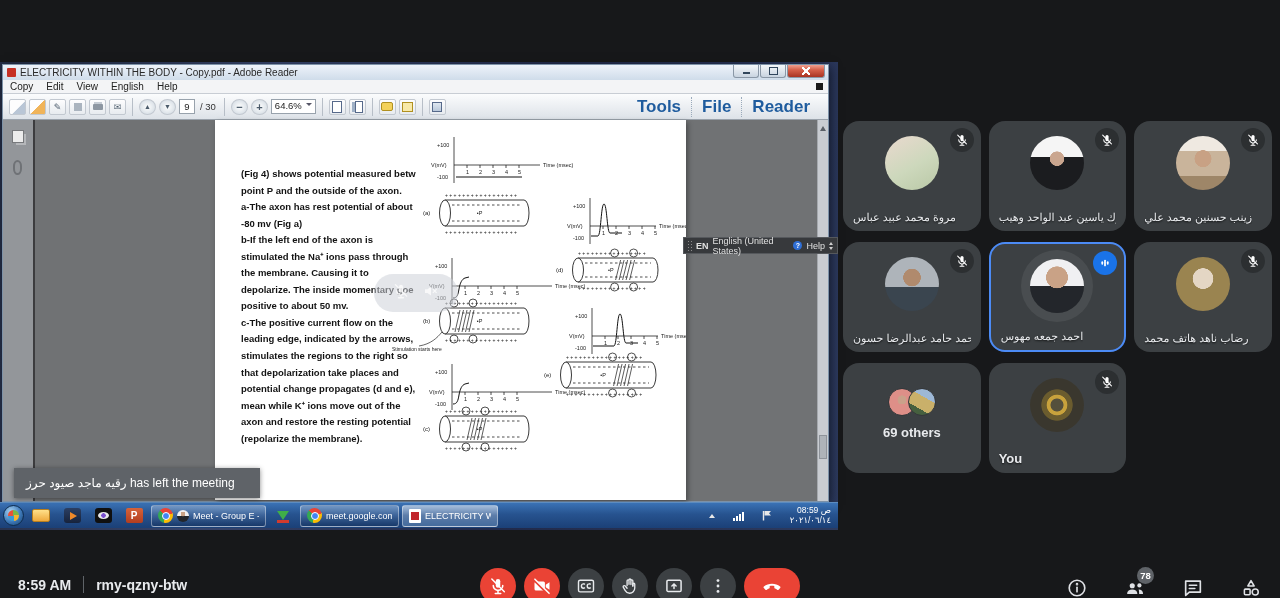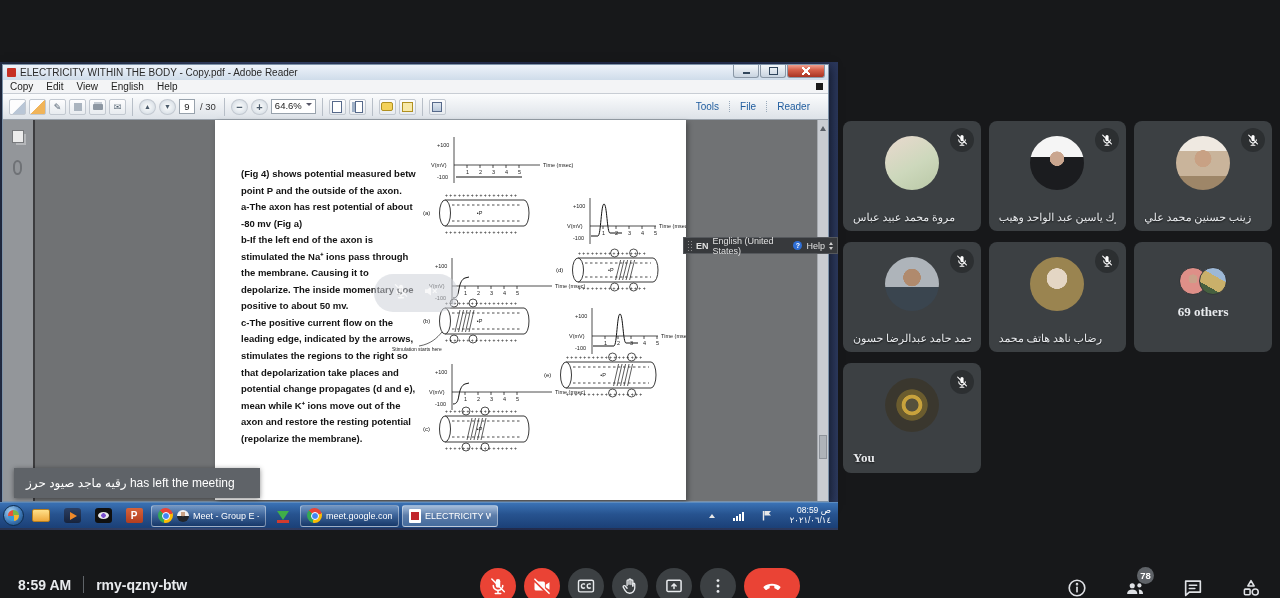--- a/index.html
+++ b/index.html
@@ -52,21 +52,21 @@
   .expand-icon::after { content:""; width:8px; height:8px; border:1px solid #56698a; background:linear-gradient(#dfe7f0,#b9c8da); }
   .tsep { width:1px; height:18px; background:#b7bec7; margin:0 3px; flex:none; }
   .pagebox { width:16px; height:15px; background:#fff; border:1px solid #98a2ac; font-size:9.5px; color:#222;
     display:flex; align-items:center; justify-content:center; }
   .pagetotal { font-size:9.5px; color:#333; margin:16px 2px; white-space:nowrap; }
   .zoombox { height:15px; background:#fff; border:1px solid #98a2ac; font-size:9.5px; color:#222;
     display:flex; align-items:flex-start; padding:0 3px; gap:4px; }
   .zoombox i { font-style:normal; }
   .zoombox .dd { width:0; height:0; border:3px solid transparent; border-top-color:#556; margin-top:3px; }
   .tb-right { position:absolute; right:8px; top:0; height:100%; display:flex; align-items:center; }
-  .tb-right span { padding:0 10px; font-size:10px; font-weight:normal; color:#1f5c9e; border-left:1px dotted #9aaabb; }
+  .tb-right span { padding:0 10px; font-size:17px; font-weight:bold; color:#1f5c9e; border-left:1px dotted #9aaabb; }
   .tb-right span:first-child { border-left:none; }
   .client { position:absolute; top:55px; bottom:0; left:0; right:0; display:flex; }
   .a-sidebar { width:32px; background:#93969a; border-right:2px solid #3c3c3e; position:relative; flex:none; }
   .s-pages { position:absolute; left:9px; top:10px; width:12px; height:13px; background:#ececec; border:1px solid #77797c; box-shadow:3px 3px 0 -1px #b5b7ba; }
   .s-clip { position:absolute; left:10px; top:40px; width:9px; height:15px; border:2px solid #6f7276; border-radius:5px/7px; }
   .doc-area { flex:1; background:#707274; position:relative; }
   .pdf-page { position:absolute; left:180px; top:0; width:471px; height:380px; background:#fff; box-shadow:2px 2px 5px rgba(0,0,0,.35); }
   .pdf-text { position:absolute; left:26px; top:46px; width:192px; font-size:9.5px; font-weight:bold; line-height:16.55px;
     color:#131313; white-space:pre-line; overflow:hidden; }
   #figures { position:absolute; inset:0; width:100%; height:100%; }
@@ -122,21 +122,21 @@
   .tray { margin-left:auto; display:flex; align-items:center; gap:18px; padding-right:4px; color:#fff; }
   .tray-chevron { width:0; height:0; border:3px solid transparent; border-bottom:4px solid #e8e8e8; margin-bottom:2px; }
   .tray-time { font-size:8.5px; line-height:9.5px; text-align:right; color:#fff; white-space:nowrap; }
 
   .toast { position:absolute; left:14px; top:468px; width:246px; height:30px; background:#5f6368; color:#fff; font-size:12px;
     display:flex; align-items:center; padding:0 12px; box-shadow:0 1px 5px rgba(0,0,0,.45); white-space:nowrap; }
 
   
   .grid { position:absolute; left:843px; top:121px; width:429px; height:352px; display:grid;
     grid-template-columns:repeat(3,1fr); grid-template-rows:repeat(3,110px); gap:11px 8px; }
-  .tile { position:relative; background:#3c4043; border-radius:8px; overflow:hidden;font-family:Liberation Serif, serif; }
+  .tile { position:relative; background:#3c4043; border-radius:16px; overflow:hidden; }
   .tile.active { border:2px solid #4c8bf5; }
   .avatar { border-radius:50%; }
   .tile > .avatar { position:absolute; left:50%; top:15px; transform:translateX(-50%); width:54px; height:54px; }
   .tile.active > .avatar { box-shadow:0 0 0 9px rgba(255,255,255,.07); }
   .pname { position:absolute; left:10px; bottom:7px; font-size:11px; color:#e8eaed; max-width:calc(100% - 20px);
     white-space:nowrap; overflow:hidden; text-shadow:0 1px 2px rgba(0,0,0,.7); }
   .pname.strong { font-size:13px; font-weight:bold; }
   .badge { position:absolute; top:7px; right:7px; width:24px; height:24px; border-radius:50%;
     background:rgba(25,26,29,.45); display:flex; align-items:center; justify-content:center; color:#fff; }
   .badge.eq { background:#1a73e8; }
@@ -547,20 +547,31 @@
         <div class="pname">أحمد حامد عبدالرضا حسون</div>
         <div class="badge">
           <svg viewBox="0 0 24 24" width="14" height="14" fill="none" stroke="currentColor" stroke-width="1.8" stroke-linecap="round">
             <rect x="9.3" y="3.5" width="5.4" height="10.5" rx="2.7" fill="currentColor" stroke="none"></rect>
             <path d="M6.3 11.5a5.7 5.7 0 0 0 10 3.7M17.7 11.5a5.6 5.6 0 0 1-.5 2.3"></path>
             <path d="M12 17.8V21M8.7 21h6.6"></path>
             <path d="M4.6 3.6l15 15.2"></path>
           </svg>
         </div>
       </div>
+      <div class="tile active">
+        <div class="avatar av-a6"></div>
+        <div class="pname">احمد جمعه مهوس</div>
+        <div class="badge eq">
+          <svg viewBox="0 0 24 24" width="14" height="14" fill="#fff">
+            <rect x="5.8" y="9.2" width="3" height="5.6" rx="1.5"></rect>
+            <rect x="10.5" y="6.4" width="3" height="11.2" rx="1.5"></rect>
+            <rect x="15.2" y="9.2" width="3" height="5.6" rx="1.5"></rect>
+          </svg>
+        </div>
+      </div>
       <div class="tile">
         <div class="avatar av-a7"></div>
         <div class="pname">رضاب ناهد هاتف محمد</div>
         <div class="badge">
           <svg viewBox="0 0 24 24" width="14" height="14" fill="none" stroke="currentColor" stroke-width="1.8" stroke-linecap="round">
             <rect x="9.3" y="3.5" width="5.4" height="10.5" rx="2.7" fill="currentColor" stroke="none"></rect>
             <path d="M6.3 11.5a5.7 5.7 0 0 0 10 3.7M17.7 11.5a5.6 5.6 0 0 1-.5 2.3"></path>
             <path d="M12 17.8V21M8.7 21h6.6"></path>
             <path d="M4.6 3.6l15 15.2"></path>
           </svg>

